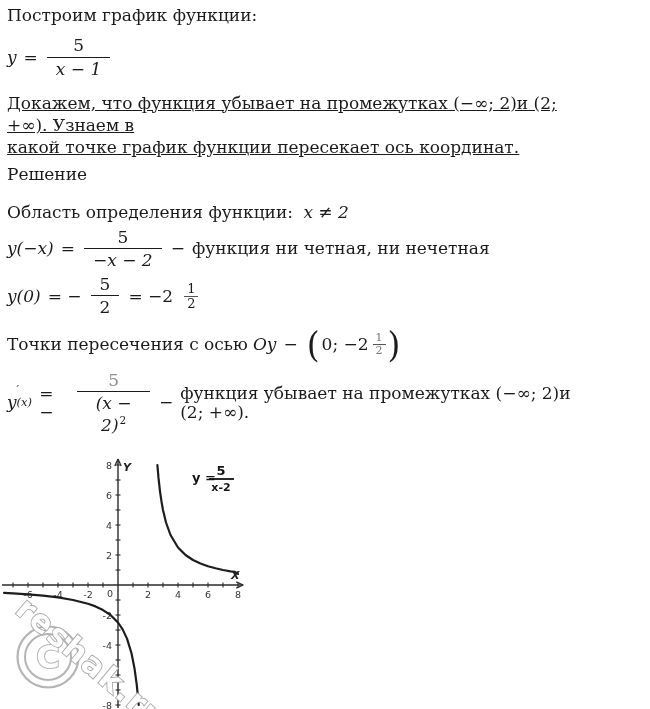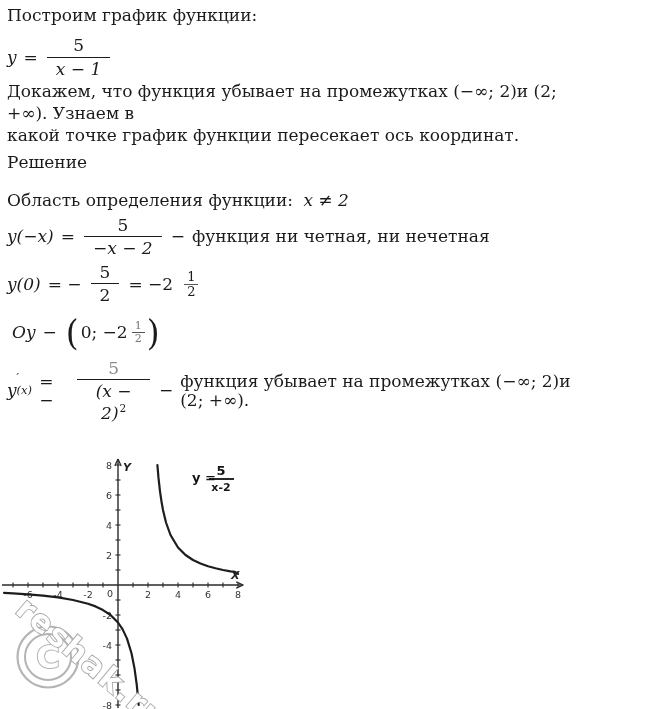--- a/index.html
+++ b/index.html
@@ -14,21 +14,21 @@
   .frac .num{padding:0 9px 1px;}
   .frac .den{border-top:1.7px solid #1b1b1b;padding:2px 9px 0;}
   .gray{color:#8b8b8b;}
   .dim{color:#777;}
   .sfrac{display:inline-flex;flex-direction:column;align-items:center;text-align:center;
          font-size:13px;line-height:1.1;margin-left:4px;vertical-align:middle;}
   .sfrac .sn{padding:0 3px;}
   .sfrac .sd{border-top:1.2px solid #555;padding:0 3px;}
   .sfrac.tiny{font-size:11px;}
   .bigpar{font-size:33px;font-weight:300;line-height:1;transform:scaleY(1.05);margin:0 2px;}
-  .mt10{margin-top:10px;} .mt12{margin-top:0;} .mt14{margin-top:4px;}
+  .mt10{margin-top:10px;} .mt12{margin-top:12px;text-decoration:underline;} .mt14{margin-top:4px;}
   .mt16{margin-top:16px;}
   sup.dsup{font-size:10.5px;margin-left:1px;}
   .lsup{font-size:11.5px;position:relative;top:-7px;font-style:italic;}
   #graph-svg{position:absolute;left:0;top:450px;}
   .tk{font:9.5px "DejaVu Sans","Liberation Sans",sans-serif;fill:#333;}
   .axl{font:italic 600 11px "DejaVu Sans","Liberation Sans",sans-serif;fill:#222;}
   .hl{font:700 13px "DejaVu Sans","Liberation Sans",sans-serif;fill:#151515;}
   .hl2{font:700 11px "DejaVu Sans","Liberation Sans",sans-serif;fill:#151515;}
   .wm{font:800 31px "DejaVu Sans","Liberation Sans",sans-serif;fill:#fff;stroke:#a8a8a8;stroke-width:1.8px;letter-spacing:2px;}
   .wmC{font:600 32px "DejaVu Sans","Liberation Sans",sans-serif;fill:#fff;stroke:#b4b4b4;stroke-width:2px;}
@@ -81,20 +81,21 @@
         <span class="den">2</span>
       </span>
       <span class="op">= −2</span>
       <span class="sfrac">
         <span class="sn">1</span>
         <span class="sd">2</span>
       </span>
     </div>
 
     <div class="frow mt10">
+      <span>Точки пересечения с осью</span>
       <span class="it" style="margin-left:5px">Oy</span>
       <span class="op">−</span>
       <span class="bigpar">(</span>
       <span>0; −2</span>
       <span class="sfrac tiny dim">
         <span class="sn">1</span>
         <span class="sd">2</span>
       </span>
       <span class="bigpar">)</span>
     </div>

